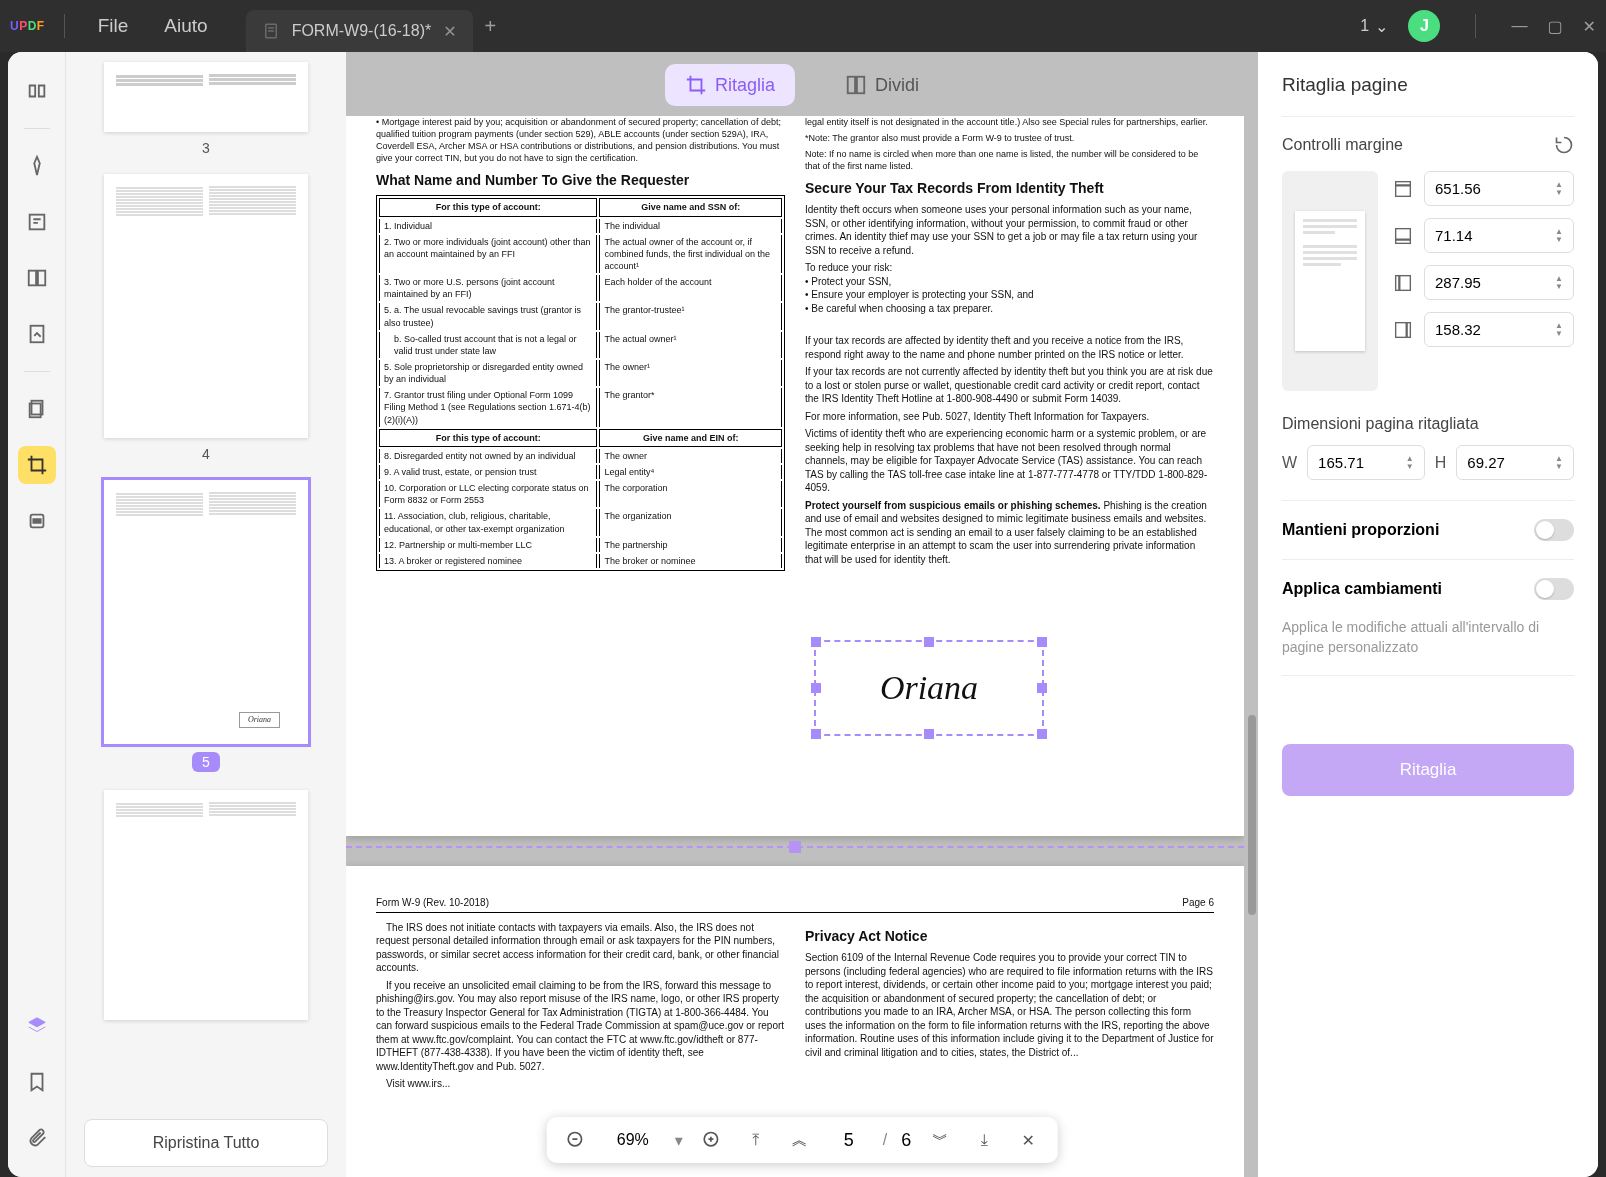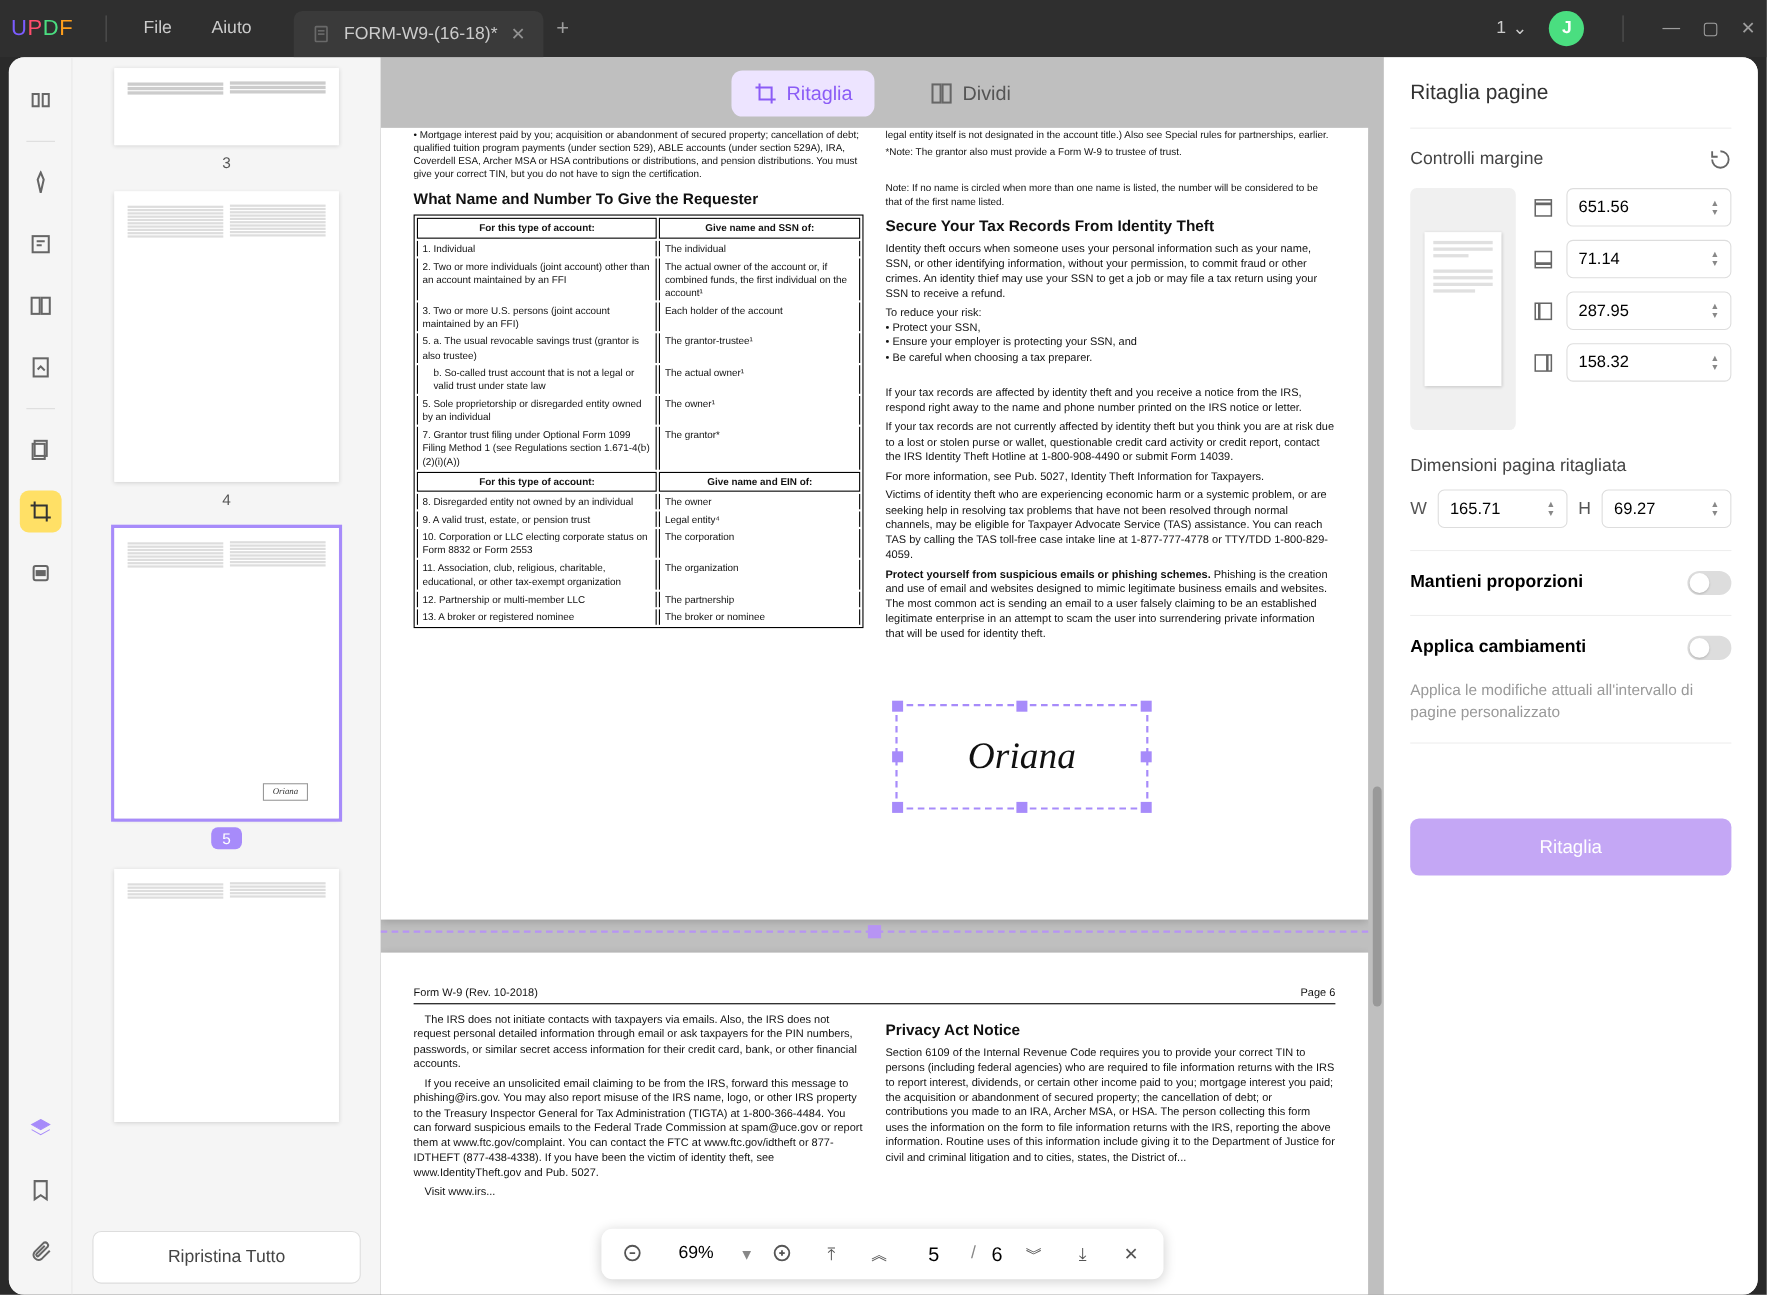--- a/index.html
+++ b/index.html
@@ -1,26 +1,26 @@
 <!DOCTYPE html>
 <html><head>
 <meta charset="utf-8">
 <style>
 * { margin: 0; padding: 0; box-sizing: border-box; font-family: -apple-system, BlinkMacSystemFont, 'Segoe UI', sans-serif; }
 body { background: #2a2a2a; width: 1606px; height: 1177px; overflow: hidden; }
 
 
 .titlebar { height: 52px; background: #2f2f2f; display: flex; align-items: center; padding: 0 10px; color: #ccc; }
-.logo { font-weight: normal; font-size: 20px; letter-spacing: 0.5px; margin-right: 15px; }
+.logo { font-weight: bold; font-size: 12px; letter-spacing: 0.5px; margin-right: 4px; }
 .logo .u { color: #7b5cff; }
 .logo .p { color: #ff4d6d; }
 .logo .d { color: #4ade80; }
 .logo .f { color: #ff9f1c; }
 .divider-v { width: 1px; height: 24px; background: #555; margin: 0 15px; }
-.menu-item { padding: 6px 18px; cursor: pointer; font-size: 16px; }
+.menu-item { padding: 6px 18px; cursor: pointer; font-size: 19px; }
 .tab { display: flex; align-items: center; background: #3a3a3a; border-radius: 8px 8px 0 0; padding: 8px 16px; margin-left: 20px; gap: 12px; height: 42px; margin-top: 10px; }
 .tab-icon { width: 18px; height: 18px; opacity: 0.5; }
 .tab-close { cursor: pointer; opacity: 0.6; }
 .tab-add { margin-left: 12px; cursor: pointer; opacity: 0.7; font-size: 20px; }
 .titlebar-right { margin-left: auto; display: flex; align-items: center; gap: 20px; }
 .page-combo { display: flex; align-items: center; gap: 6px; }
 .avatar { width: 32px; height: 32px; border-radius: 50%; background: #4ade80; display: flex; align-items: center; justify-content: center; color: #fff; font-weight: bold; }
 .win-btn { cursor: pointer; opacity: 0.7; }
 
 
@@ -367,21 +367,21 @@
               <tr>
                     <td>13. A broker or registered nominee</td>
                     <td>The broker or nominee</td>
                   </tr>
             </tbody>
               </table>
           </div>
           <div class="doc-col">
             <div style="font-size:9px">legal entity itself is not designated in the account title.) Also see Special rules for partnerships, earlier.</div>
             <div style="font-size:9px;margin-top:4px">*Note: The grantor also must provide a Form W-9 to trustee of trust.</div>
-            <div style="font-size:9px;margin-top:21px">Note: If no name is circled when more than one name is listed, the number will be considered to be that of the first name listed.</div>
+            <div style="font-size:9px;margin-top:4px">Note: If no name is circled when more than one name is listed, the number will be considered to be that of the first name listed.</div>
             <div class="doc-h">Secure Your Tax Records From Identity Theft</div>
             <div>Identity theft occurs when someone uses your personal information such as your name, SSN, or other identifying information, without your permission, to commit fraud or other crimes. An identity thief may use your SSN to get a job or may file a tax return using your SSN to receive a refund.</div>
             <div style="margin-top:4px">To reduce your risk:</div>
             <div>• Protect your SSN,</div>
             <div>• Ensure your employer is protecting your SSN, and</div>
             <div>• Be careful when choosing a tax preparer.</div>
             <div style="margin-top:19px">If your tax records are affected by identity theft and you receive a notice from the IRS, respond right away to the name and phone number printed on the IRS notice or letter.</div>
             <div style="margin-top:4px">If your tax records are not currently affected by identity theft but you think you are at risk due to a lost or stolen purse or wallet, questionable credit card activity or credit report, contact the IRS Identity Theft Hotline at 1-800-908-4490 or submit Form 14039.</div>
             <div style="margin-top:4px">For more information, see Pub. 5027, Identity Theft Information for Taxpayers.</div>
             <div style="margin-top:4px">Victims of identity theft who are experiencing economic harm or a systemic problem, or are seeking help in resolving tax problems that have not been resolved through normal channels, may be eligible for Taxpayer Advocate Service (TAS) assistance. You can reach TAS by calling the TAS toll-free case intake line at 1-877-777-4778 or TTY/TDD 1-800-829-4059.</div>

